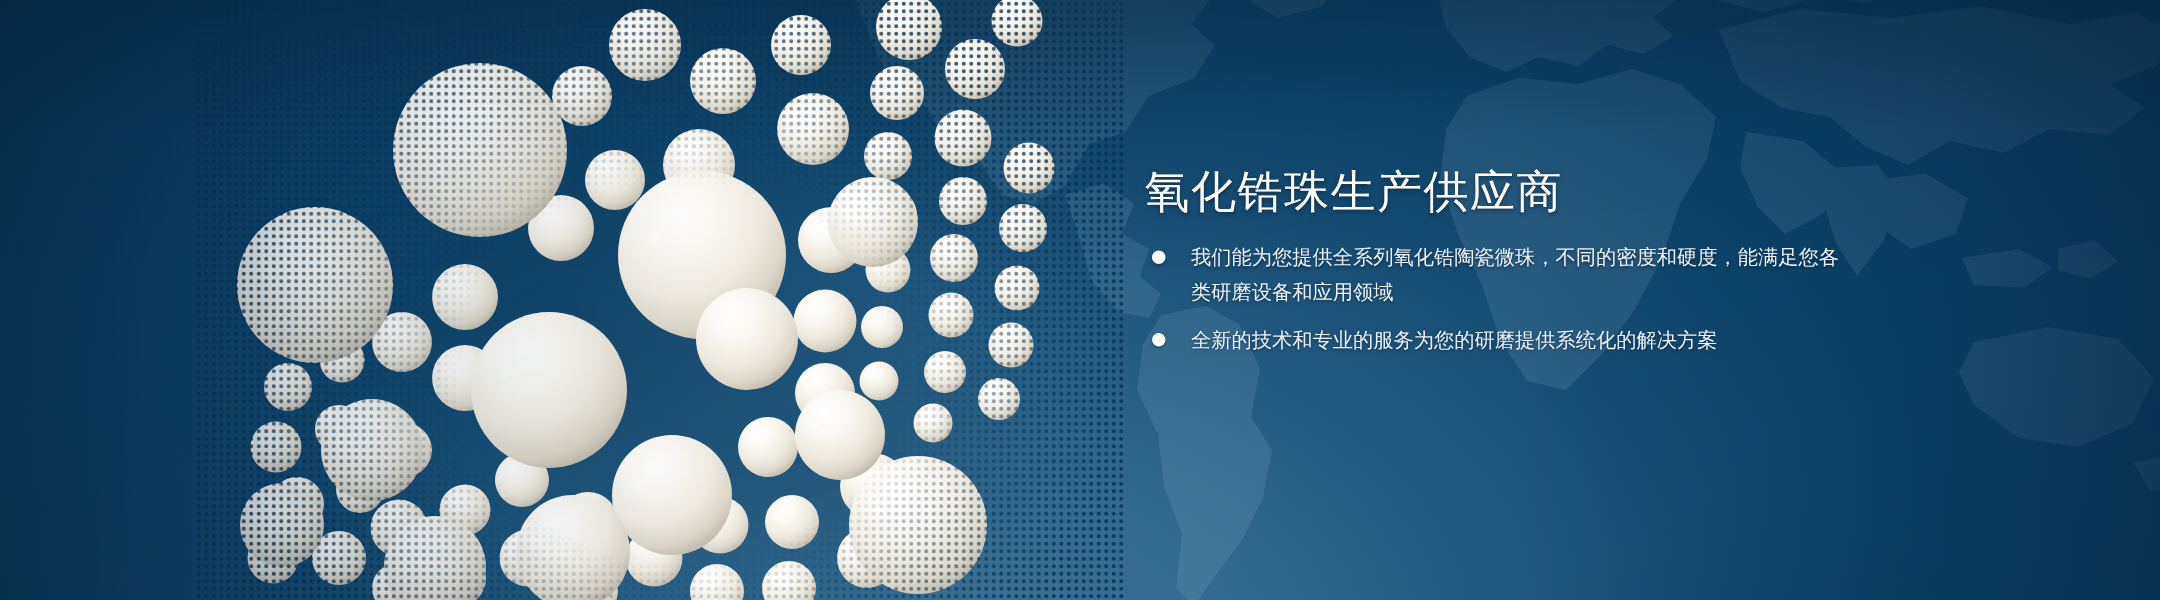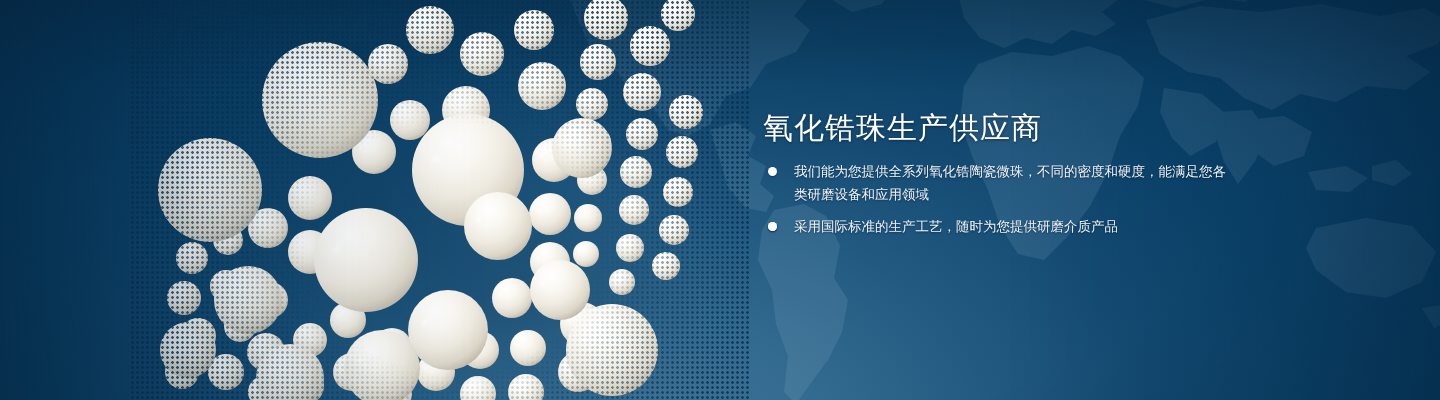--- a/index.html
+++ b/index.html
@@ -300,21 +300,18 @@
 
     <div class="headline">氧化锆珠生产供应商</div>
 
     <ul class="bullets">
       <li class="bullet">
         <span class="dot"></span>
         <span>我们能为您提供全系列氧化锆陶瓷微珠，不同的密度和硬度，能满足您各类研磨设备和应用领域</span>
       </li>
       <li class="bullet">
         <span class="dot"></span>
-      </li>
-      <li class="bullet">
-        <span class="dot"></span>
-        <span>采用国际标准的生产工艺，随时为您提供研磨介质产品</span>
+        <span>全新的技术和专业的服务为您的研磨提供系统化的解决方案</span>
       </li>
     </ul>
 
   </div>
 </div>
 
 </body></html>

